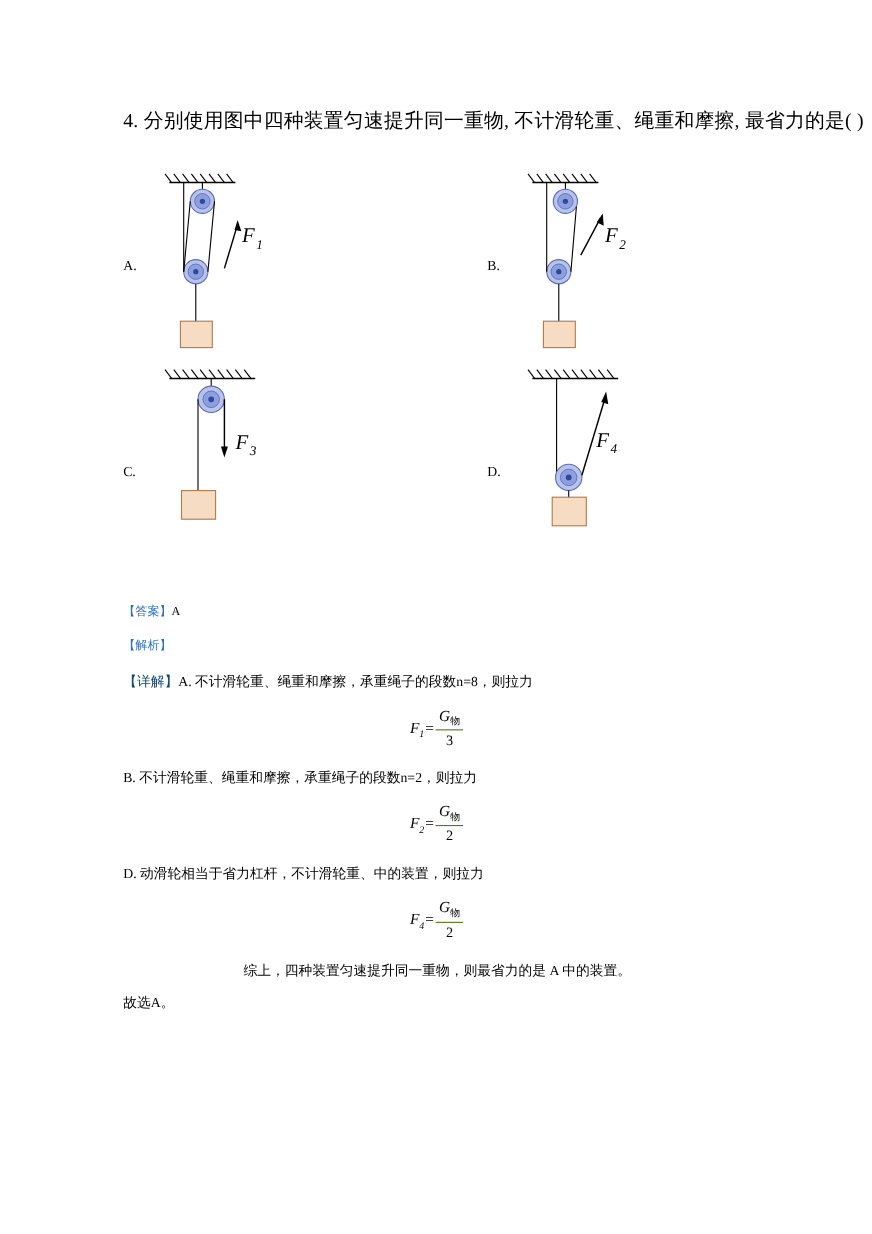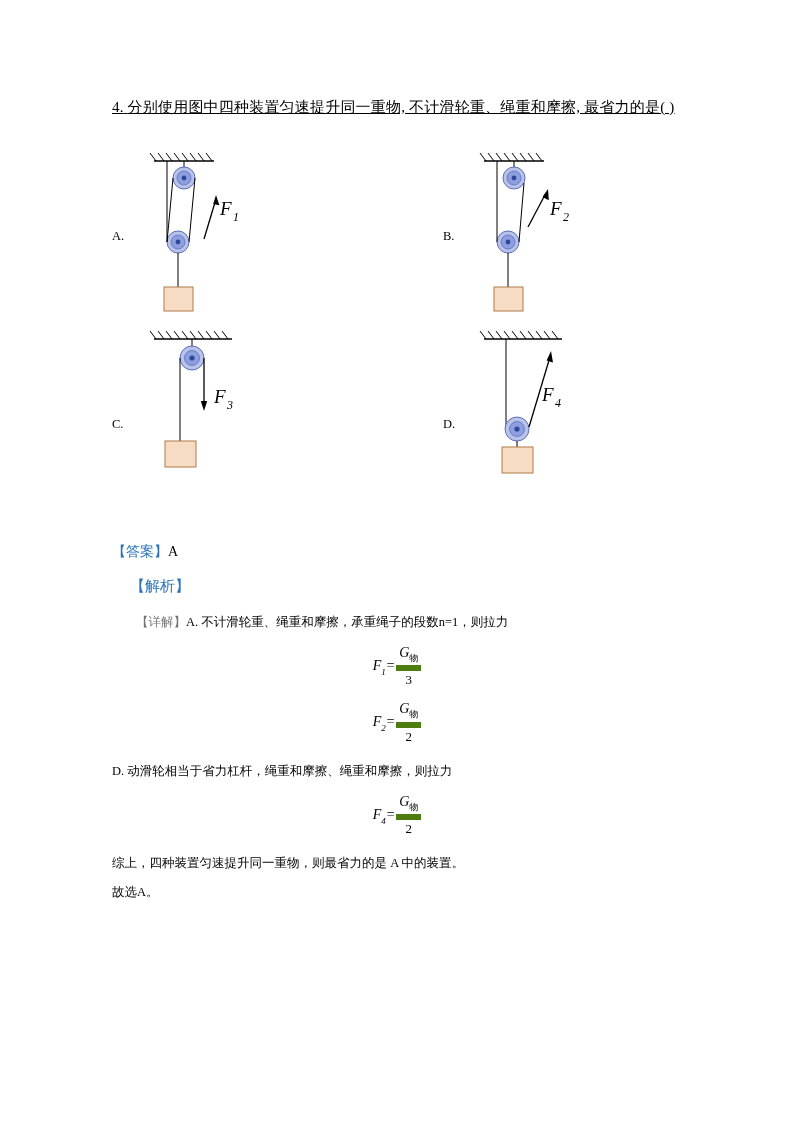--- a/index.html
+++ b/index.html
@@ -15,57 +15,54 @@
     position: relative;
   }
   .page {
     position: relative;
     width: 793px;
     height: 1122px;
     box-sizing: border-box;
     padding: 95px 110px 40px 112px;
   }
   .q-line {
-    font-size: 15px;
+    font-size: 18px;
     line-height: 1.6;
     letter-spacing: 0.2px;
     white-space: nowrap;
-    text-decoration: underline;
   }
   .figure-block {
     position: relative;
     height: 400px;
     margin-top: 10px;
   }
   .opt-label {
     position: absolute;
     font-size: 12.5px;
   }
   .answer-line {
     color: #2a73b8;
-    font-size: 14px;
+    font-size: 11px;
     margin-top: 14px;
   }
   .answer-line .ans-val {
     color: #000;
   }
   .analysis-line {
     color: #2a73b8;
-    font-size: 15px;
+    font-size: 11px;
     margin-top: 16px;
-    margin-left: 18px;
   }
   .detail-p {
     font-size: 12.5px;
     margin-top: 17px;
     line-height: 1.5;
   }
   .detail-p .tag {
-    color: #737373;
-    margin-left: 24px;
+    color: #0c4a6e;
   }
   .formula {
     text-align: center;
     margin-top: 13px;
     margin-bottom: 3px;
     font-family: Liberation Serif, serif;
   }
   .f-italic {
     font-style: italic;
     font-size: 14px;
@@ -81,32 +78,33 @@
     font-style: normal;
   }
   .frac {
     display: inline-block;
     vertical-align: middle;
     text-align: center;
     margin: 0 1px;
   }
   .frac .num {
     display: block;
-    border-bottom: 6px solid #4d7c0f;
+    border-bottom: 1px solid #4d7c0f;
     padding: 0 3px 1px 3px;
     font-size: 13px;
   }
   .frac .den {
     display: block;
     padding-top: 1px;
     font-size: 13px;
   }
   .concl {
     font-size: 12.5px;
     margin-top: 18px;
+    text-align: center;
   }
   .final {
     font-size: 12.5px;
     margin-top: 12px;
   }
   svg { display:block; }
   .fig-svg-wrap { position:absolute; }
 </style>
 </head>
 <body>
@@ -268,36 +266,39 @@
 
   <div class="answer-line">
     <span>【答案】</span><span class="ans-val">A</span>
   </div>
 
   <div class="analysis-line">
     <span>【解析】</span>
   </div>
 
   <div class="detail-p">
-    <span class="tag">【详解】</span><span>A. 不计滑轮重、绳重和摩擦，承重绳子的段数n=1，则拉力</span>
+    <span class="tag">【详解】</span><span>A. 不计滑轮重、绳重和摩擦，承重绳子的段数n=8，则拉力</span>
   </div>
 
   <div class="formula">
     <span class="f-italic">F</span><span class="f-sub">1</span><span class="f-italic">=</span><span class="frac"><span class="num"><span class="f-italic">G</span><span class="f-sub-cn">物</span></span><span class="den">3</span></span>
   </div>
 
+  <div class="detail-p">
+    <span>B. 不计滑轮重、绳重和摩擦，承重绳子的段数n=2，则拉力</span>
+  </div>
 
   <div class="formula">
     <span class="f-italic">F</span><span class="f-sub">2</span><span class="f-italic">=</span><span class="frac"><span class="num"><span class="f-italic">G</span><span class="f-sub-cn">物</span></span><span class="den">2</span></span>
   </div>
 
 
 
   <div class="detail-p">
-    <span>D. 动滑轮相当于省力杠杆，绳重和摩擦、绳重和摩擦，则拉力</span>
+    <span>D. 动滑轮相当于省力杠杆，不计滑轮重、中的装置，则拉力</span>
   </div>
 
   <div class="formula">
     <span class="f-italic">F</span><span class="f-sub">4</span><span class="f-italic">=</span><span class="frac"><span class="num"><span class="f-italic">G</span><span class="f-sub-cn">物</span></span><span class="den">2</span></span>
   </div>
 
   <div class="concl">综上，四种装置匀速提升同一重物，则最省力的是 A 中的装置。</div>
 
   <div class="final">故选A。</div>
 

